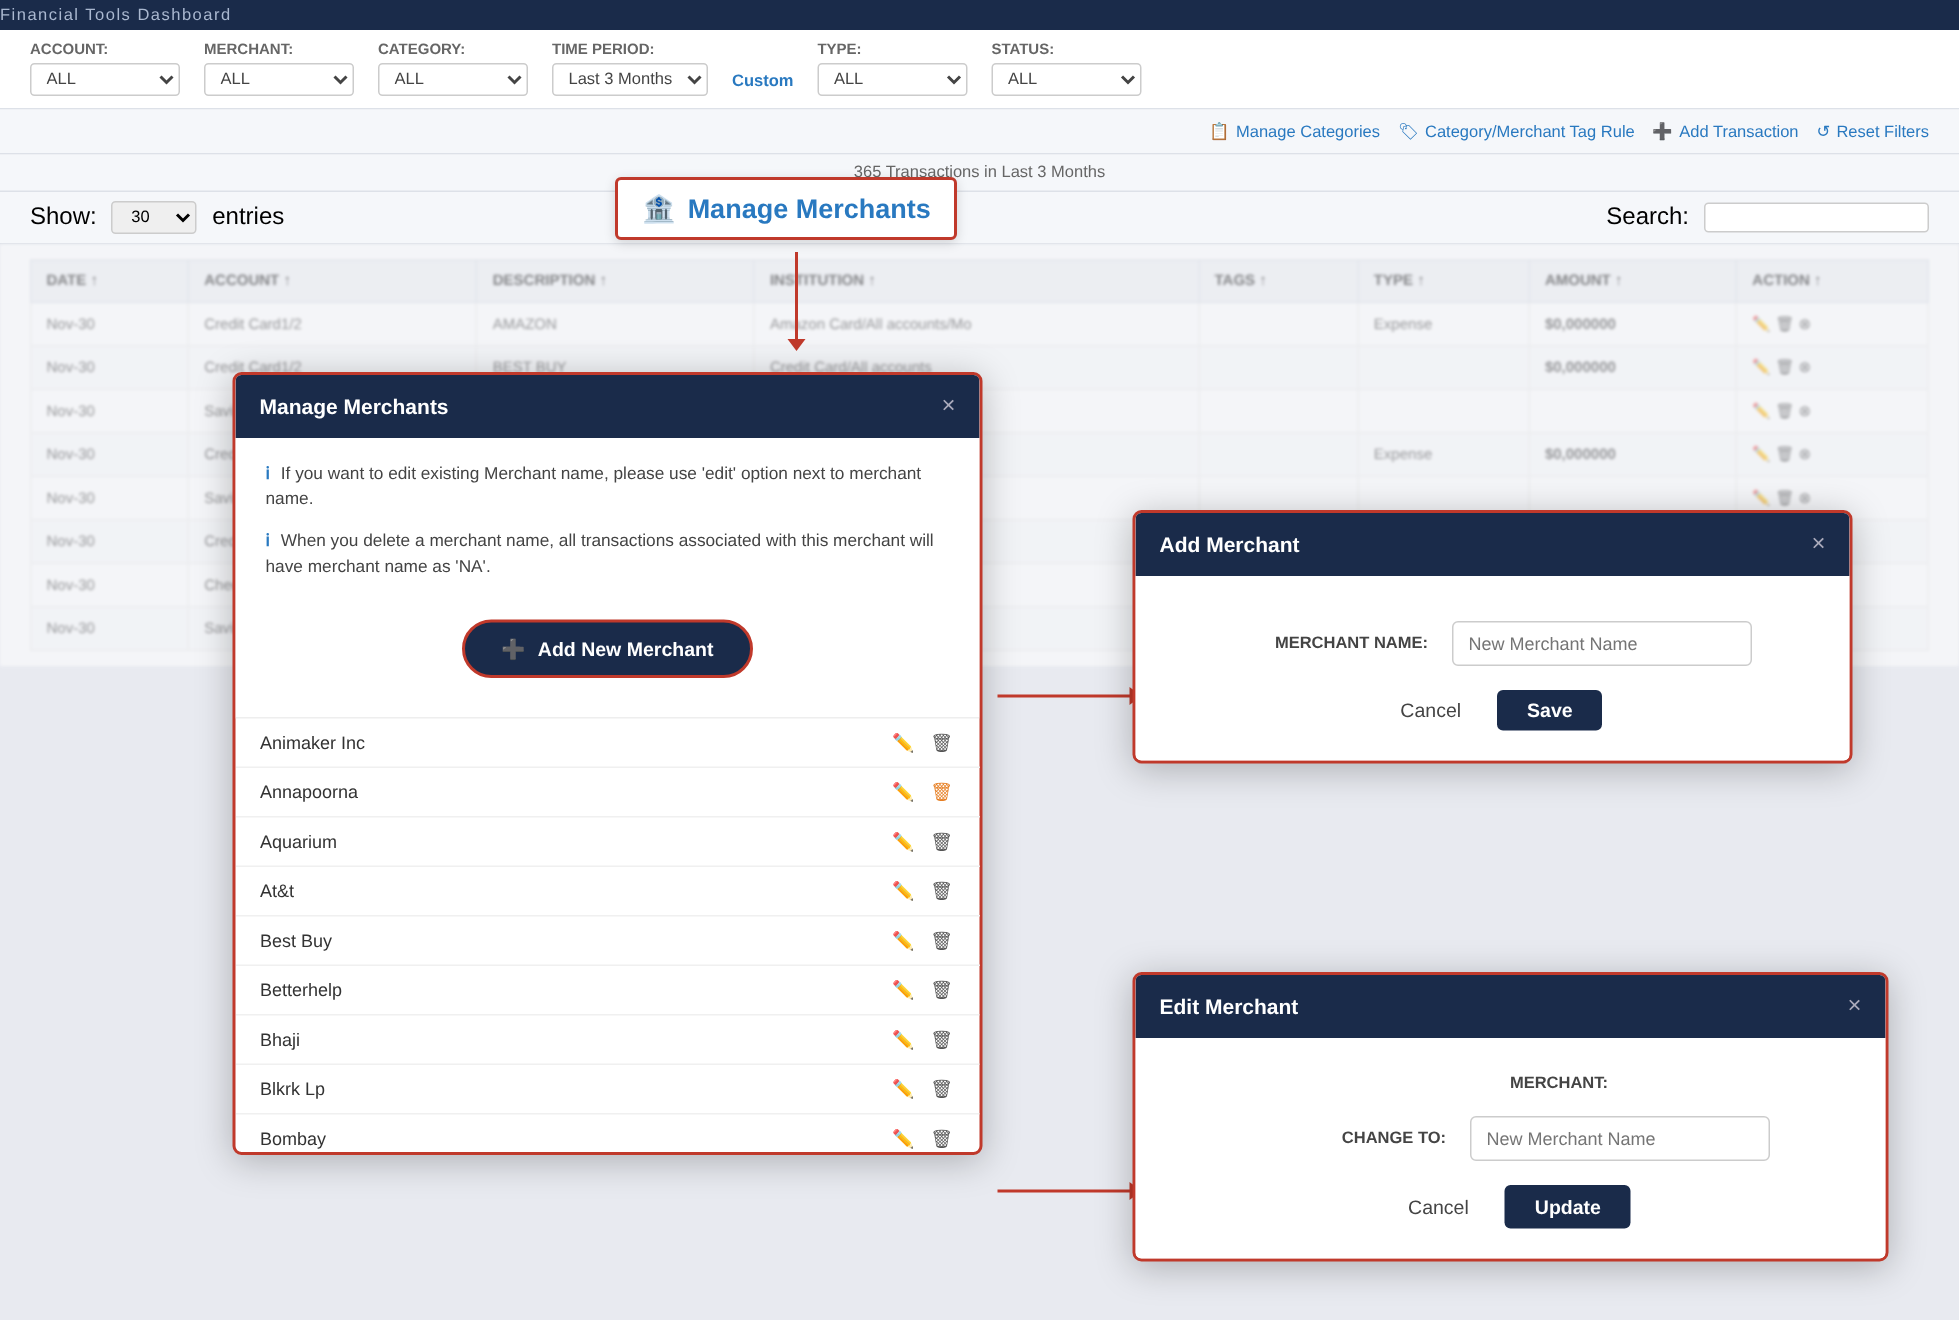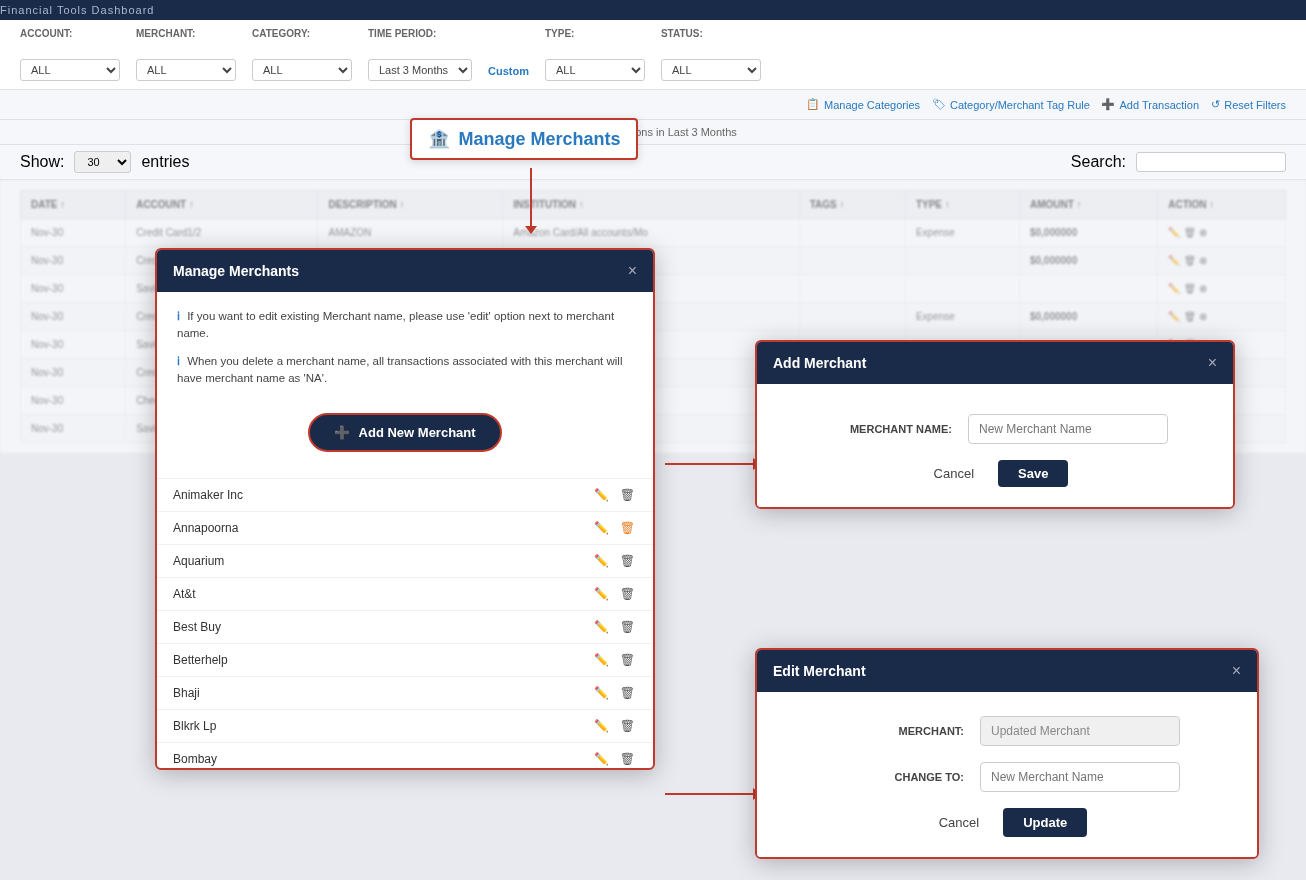--- a/index.html
+++ b/index.html
@@ -28,21 +28,21 @@
       background: #fff;
       border-bottom: 1px solid #dde1e8;
       padding: 8px 20px;
       display: flex;
       gap: 16px;
       align-items: flex-end;
     }
     .filter-group {
       display: flex;
       flex-direction: column;
-      gap: 20px;
+      gap: 3px;
       min-width: 100px;
     }
     .filter-group label {
       font-size: 10px;
       color: #666;
       font-weight: bold;
       text-transform: uppercase;
     }
     .filter-group select {
       border: 1px solid #ccc;
@@ -712,21 +712,20 @@
   <div class="arrow-right-edit"></div>
 
   <div class="modal-edit">
     <div class="modal-header">
       <span>Edit Merchant</span>
       <button class="modal-close">×</button>
     </div>
     <div class="modal-body">
       <div class="form-row">
         <label class="form-label">MERCHANT:</label>
-        <input class="input-gray" type="text" value="Updated Merchant" readonly="" style="">
       </div>
       <div class="form-row">
         <label class="form-label">CHANGE TO:</label>
         <input class="form-input" type="text" placeholder="New Merchant Name" style="">
       </div>
       <div class="form-actions">
         <button class="btn-cancel">Cancel</button>
         <button class="btn-update">Update</button>
       </div>
     </div>

